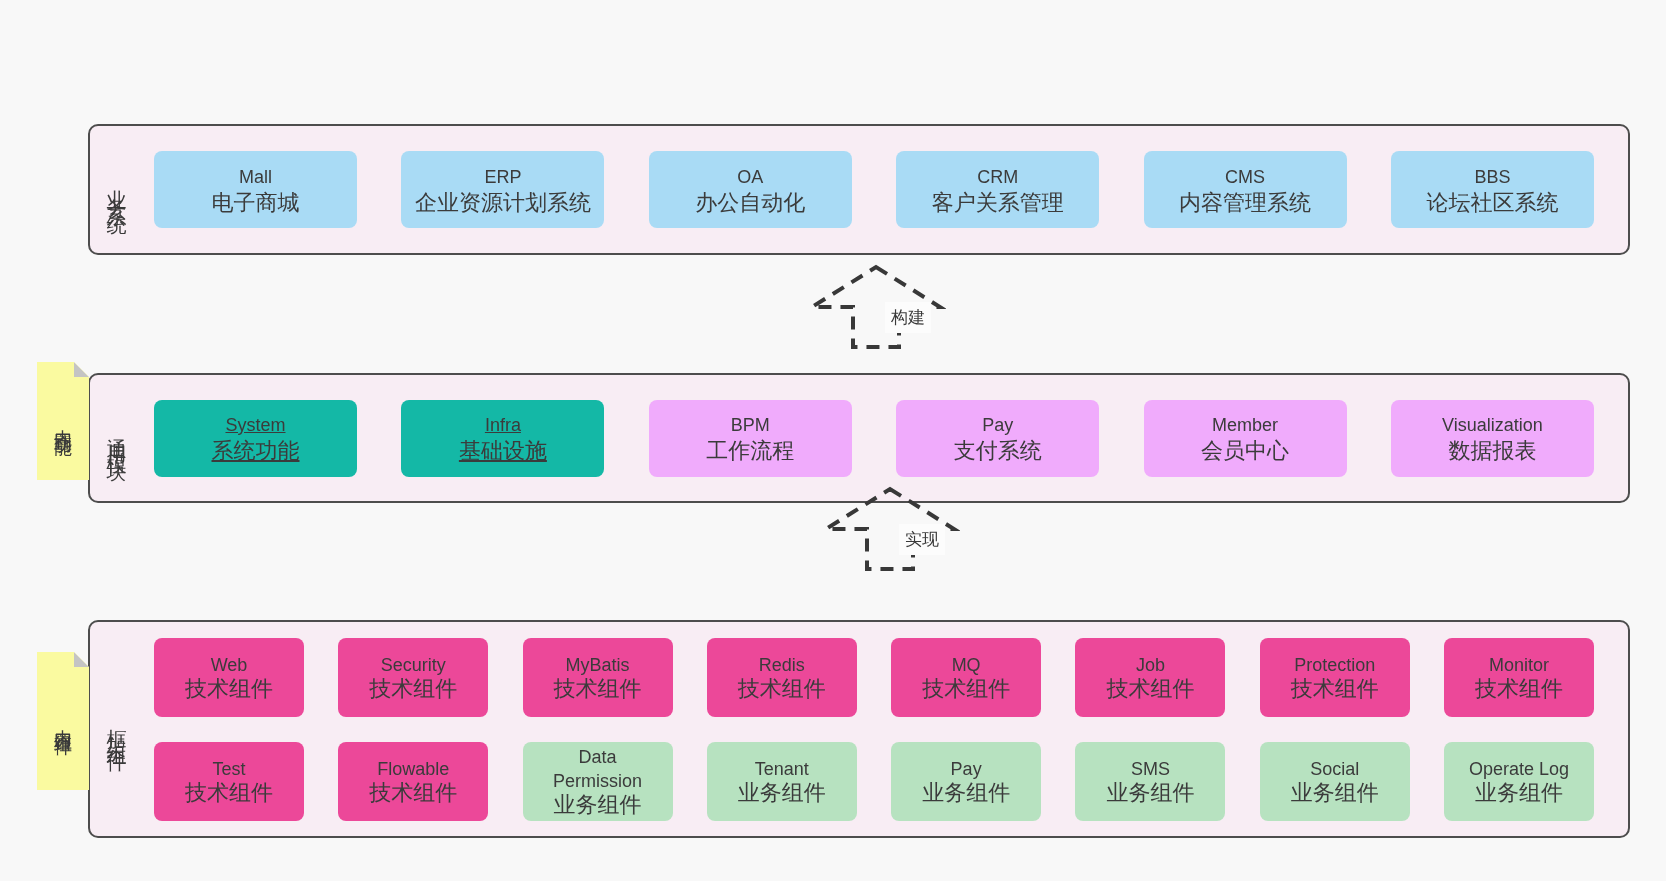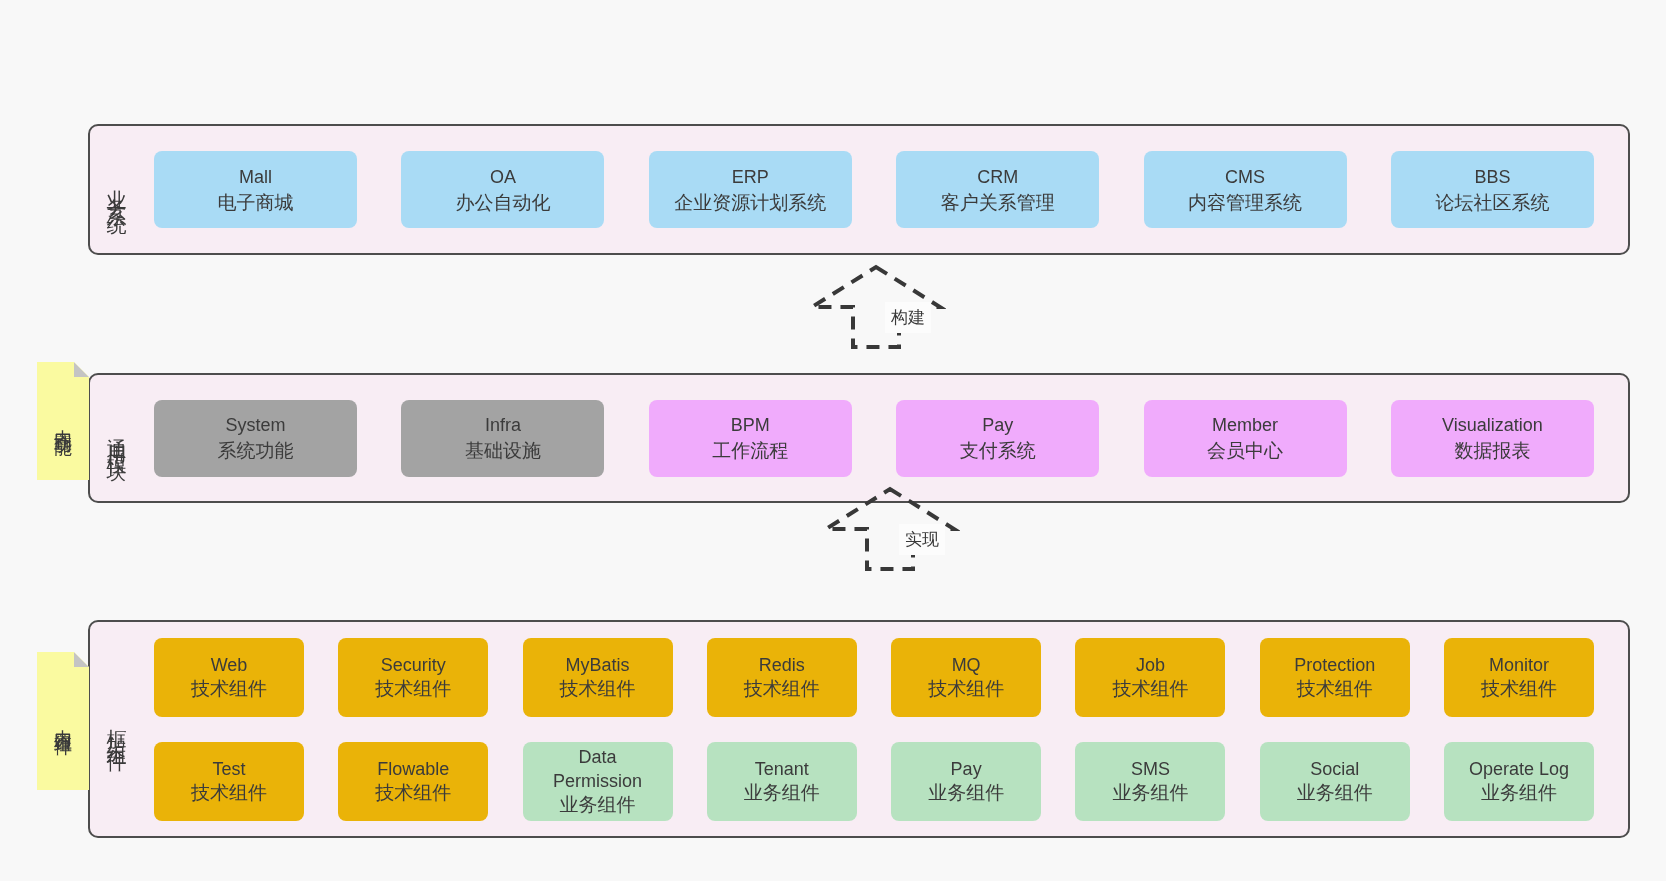--- a/index.html
+++ b/index.html
@@ -37,25 +37,25 @@
   .boxes-col .row{display:flex;justify-content:space-between;}
 
   .box{
     box-sizing:border-box;border-radius:8px;
     display:flex;flex-direction:column;align-items:center;justify-content:center;
     text-align:center;line-height:25px;padding:0 10px;
   }
   .box-wide{width:203px;height:77px;}
   .box-small{width:150px;height:79px;line-height:24px;padding:0 12px;}
   .box .box-name{font-size:18px;}
-  .box .box-desc{font-size:19px;}
+  .box .box-desc{font-size:22px;}
   .blue{background:#a9dbf5;}
-  .red{background:#a3a3a3;}
+  .red{background:#14b8a6;text-decoration:underline;}
   .pink{background:#f0abfc;}
-  .green{background:#eab308;}
+  .green{background:#ec4899;}
   .lightgreen{background:#b7e2c0;}
 
   .note{
     position:absolute;left:37px;width:52px;background:#fafaa0;
     clip-path:polygon(0 0,calc(100% - 15px) 0,100% 15px,100% 100%,0 100%);
     display:flex;align-items:center;justify-content:center;z-index:3;
   }
   #note-modules{top:362px;height:118px;}
   #note-framework{top:652px;height:138px;}
   .note .fold{
@@ -83,26 +83,26 @@
 <div class="page">
 
   <section class="panel" id="panel-business">
     <span class="panel-label">业务系统</span>
     <div class="boxes-row">
         <div class="box box-wide blue">
           <div class="box-name">Mall</div>
           <div class="box-desc">电子商城</div>
         </div>
         <div class="box box-wide blue">
+          <div class="box-name">ERP</div>
+          <div class="box-desc">企业资源计划系统</div>
+        </div>
+        <div class="box box-wide blue">
           <div class="box-name">OA</div>
           <div class="box-desc">办公自动化</div>
-        </div>
-        <div class="box box-wide blue">
-          <div class="box-name">ERP</div>
-          <div class="box-desc">企业资源计划系统</div>
         </div>
         <div class="box box-wide blue">
           <div class="box-name">CRM</div>
           <div class="box-desc">客户关系管理</div>
         </div>
         <div class="box box-wide blue">
           <div class="box-name">CMS</div>
           <div class="box-desc">内容管理系统</div>
         </div>
         <div class="box box-wide blue">

